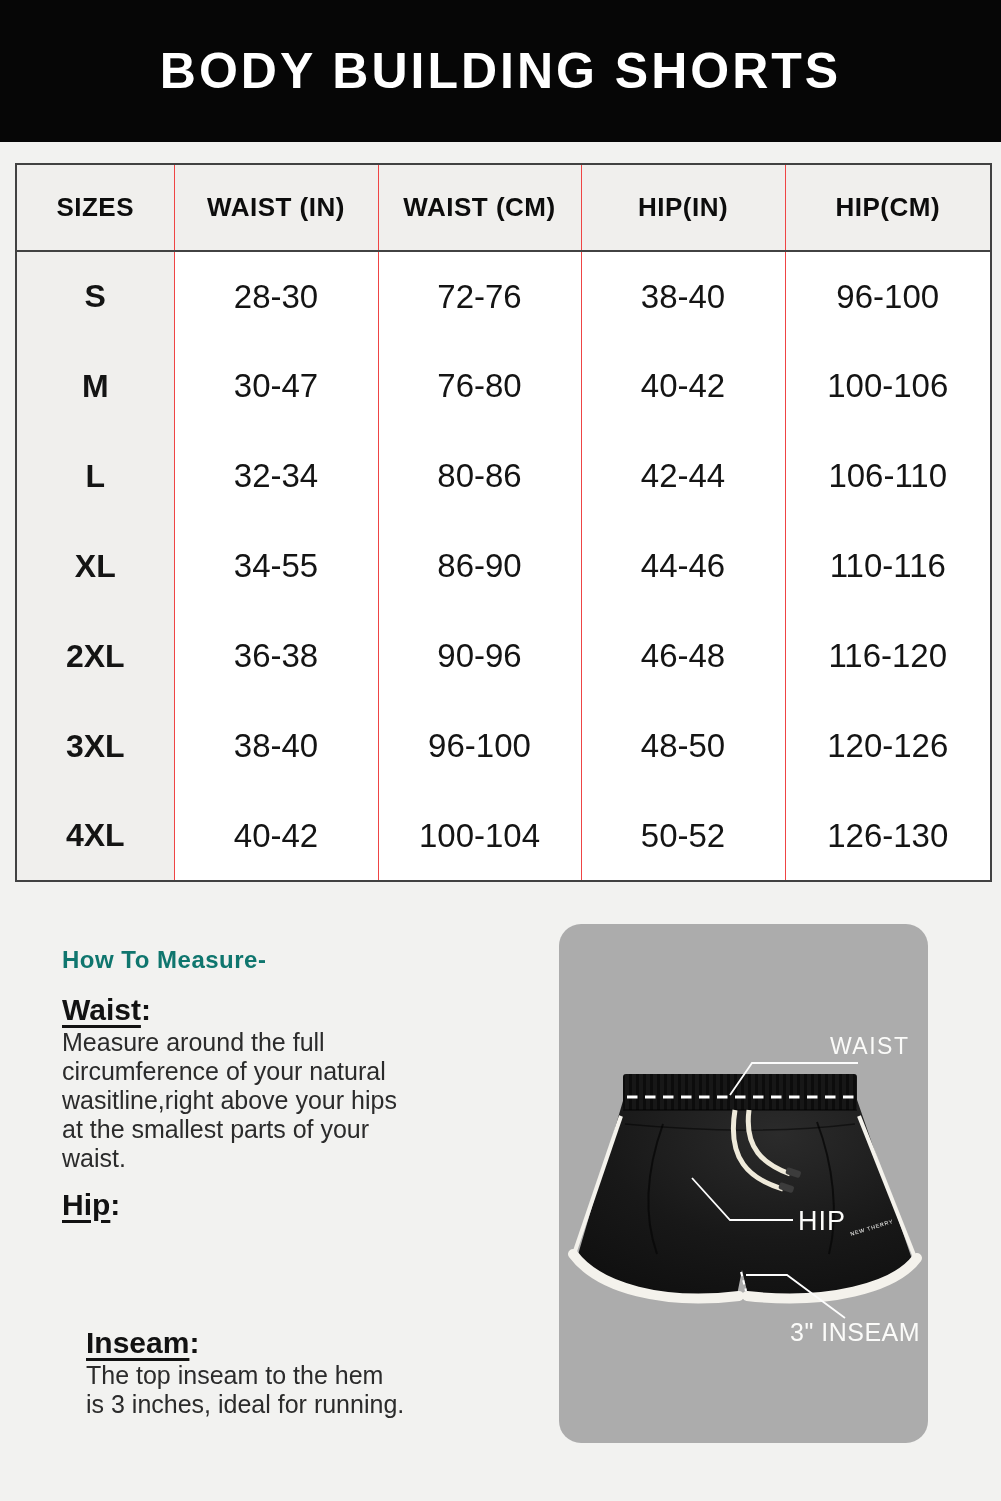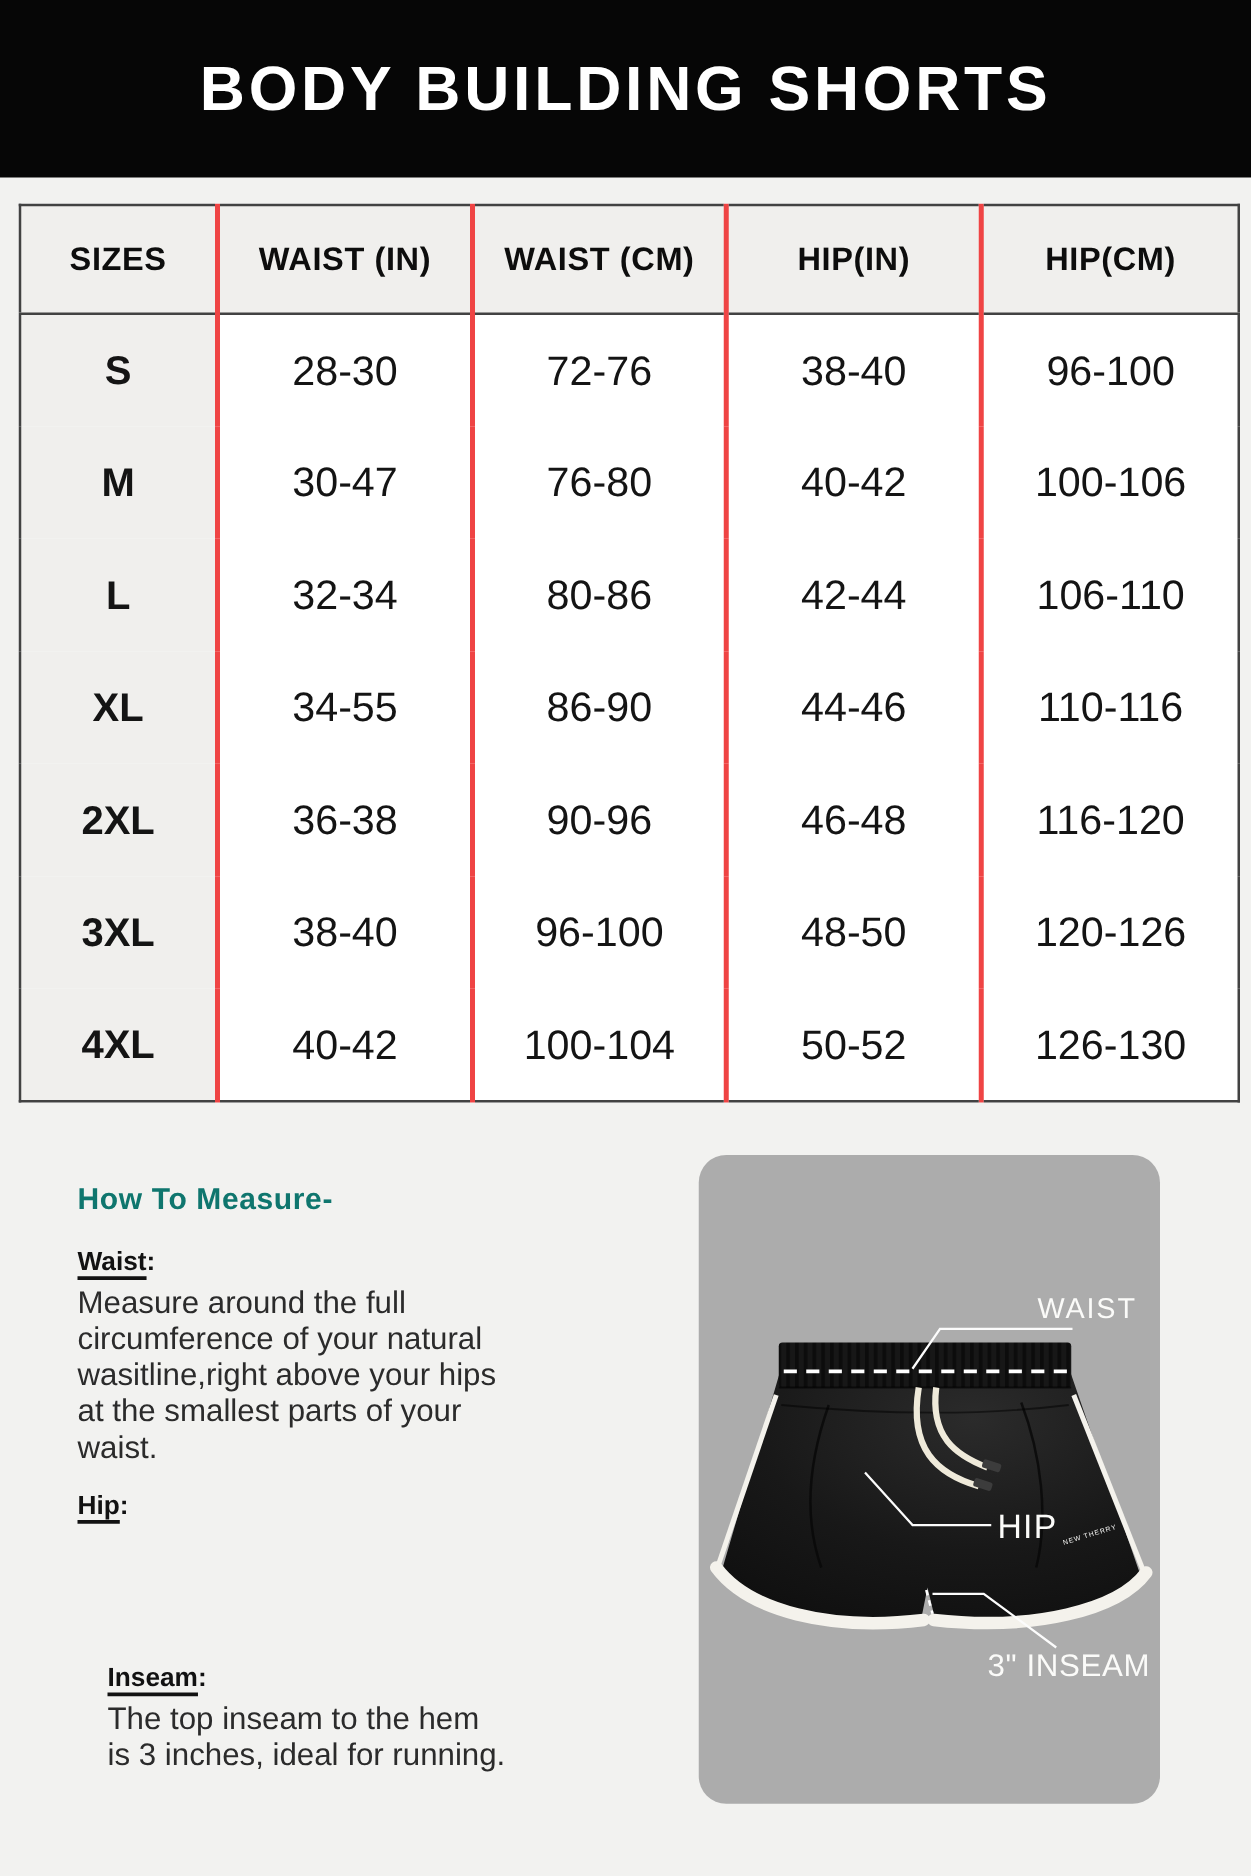--- a/index.html
+++ b/index.html
@@ -10,35 +10,35 @@
   .banner { position:absolute; left:0; top:0; width:1001px; height:142px; background:#060606;
             display:flex; align-items:center; justify-content:center; }
   .banner-title { color:#ffffff; font-size:50px; font-weight:700; letter-spacing:3px; white-space:nowrap; }
 
   
   #size-table { position:absolute; left:15px; top:163px; border-collapse:collapse; table-layout:fixed;
                 background:#ffffff; }
   #size-table, #size-table th, #size-table td { border:0; }
   #size-table { border:2px solid #424242; }
   #size-table th, #size-table td { text-align:center; vertical-align:middle; padding:0; }
-  #size-table th + th, #size-table td + td { border-left:4px solid #ef4444;margin-top:16px; }
+  #size-table th + th, #size-table td + td { border-left:1px solid #ef4444;margin-top:16px; }
   #size-table thead th { height:85px; background:#f0efed; border-bottom:2px solid #424242;
                          font-size:26px; font-weight:700; letter-spacing:0.5px; color:#0d0d0d; }
   #size-table tbody tr { height:90px; }
   #size-table tbody td { font-size:33px; color:#141414; background:#ffffff; }
   #size-table tbody td.size-cell { background:#f0efed; font-weight:700; font-size:32px; }
 
   
   .htm-heading { position:absolute; left:62px; top:926px; font-size:24px; font-weight:700;
                  letter-spacing:0.5px; color:#0f766e; }
   .m-section { position:absolute; left:62px; width:430px; }
   .m-section.waist  { top:993px; }
   .m-section.hip    { top:1188px; }
   .m-section.inseam { top:1326px;margin-left:24px; }
-  .m-label { font-size:21px; font-weight:700; color:#121212; line-height:33px; }
+  .m-label { font-size:30px; font-weight:700; color:#121212; line-height:33px; }
   .m-label .word { text-decoration:underline; text-decoration-thickness:3px; text-underline-offset:5px; }
   .m-text { margin:2px 0 0 0; font-size:25px; line-height:29px; color:#2b2b2b; white-space:pre-line; }
 
   
   .diagram-panel { position:absolute; left:559px; top:924px; width:369px; height:519px;
                    background:#acacac; border-radius:22px; overflow:hidden; }
   .diagram-panel svg { display:block; width:369px; height:519px; }
   svg text { font-family:"Liberation Sans","DejaVu Sans",sans-serif; fill:#fbfbf9; }
 </style>
 </head>

